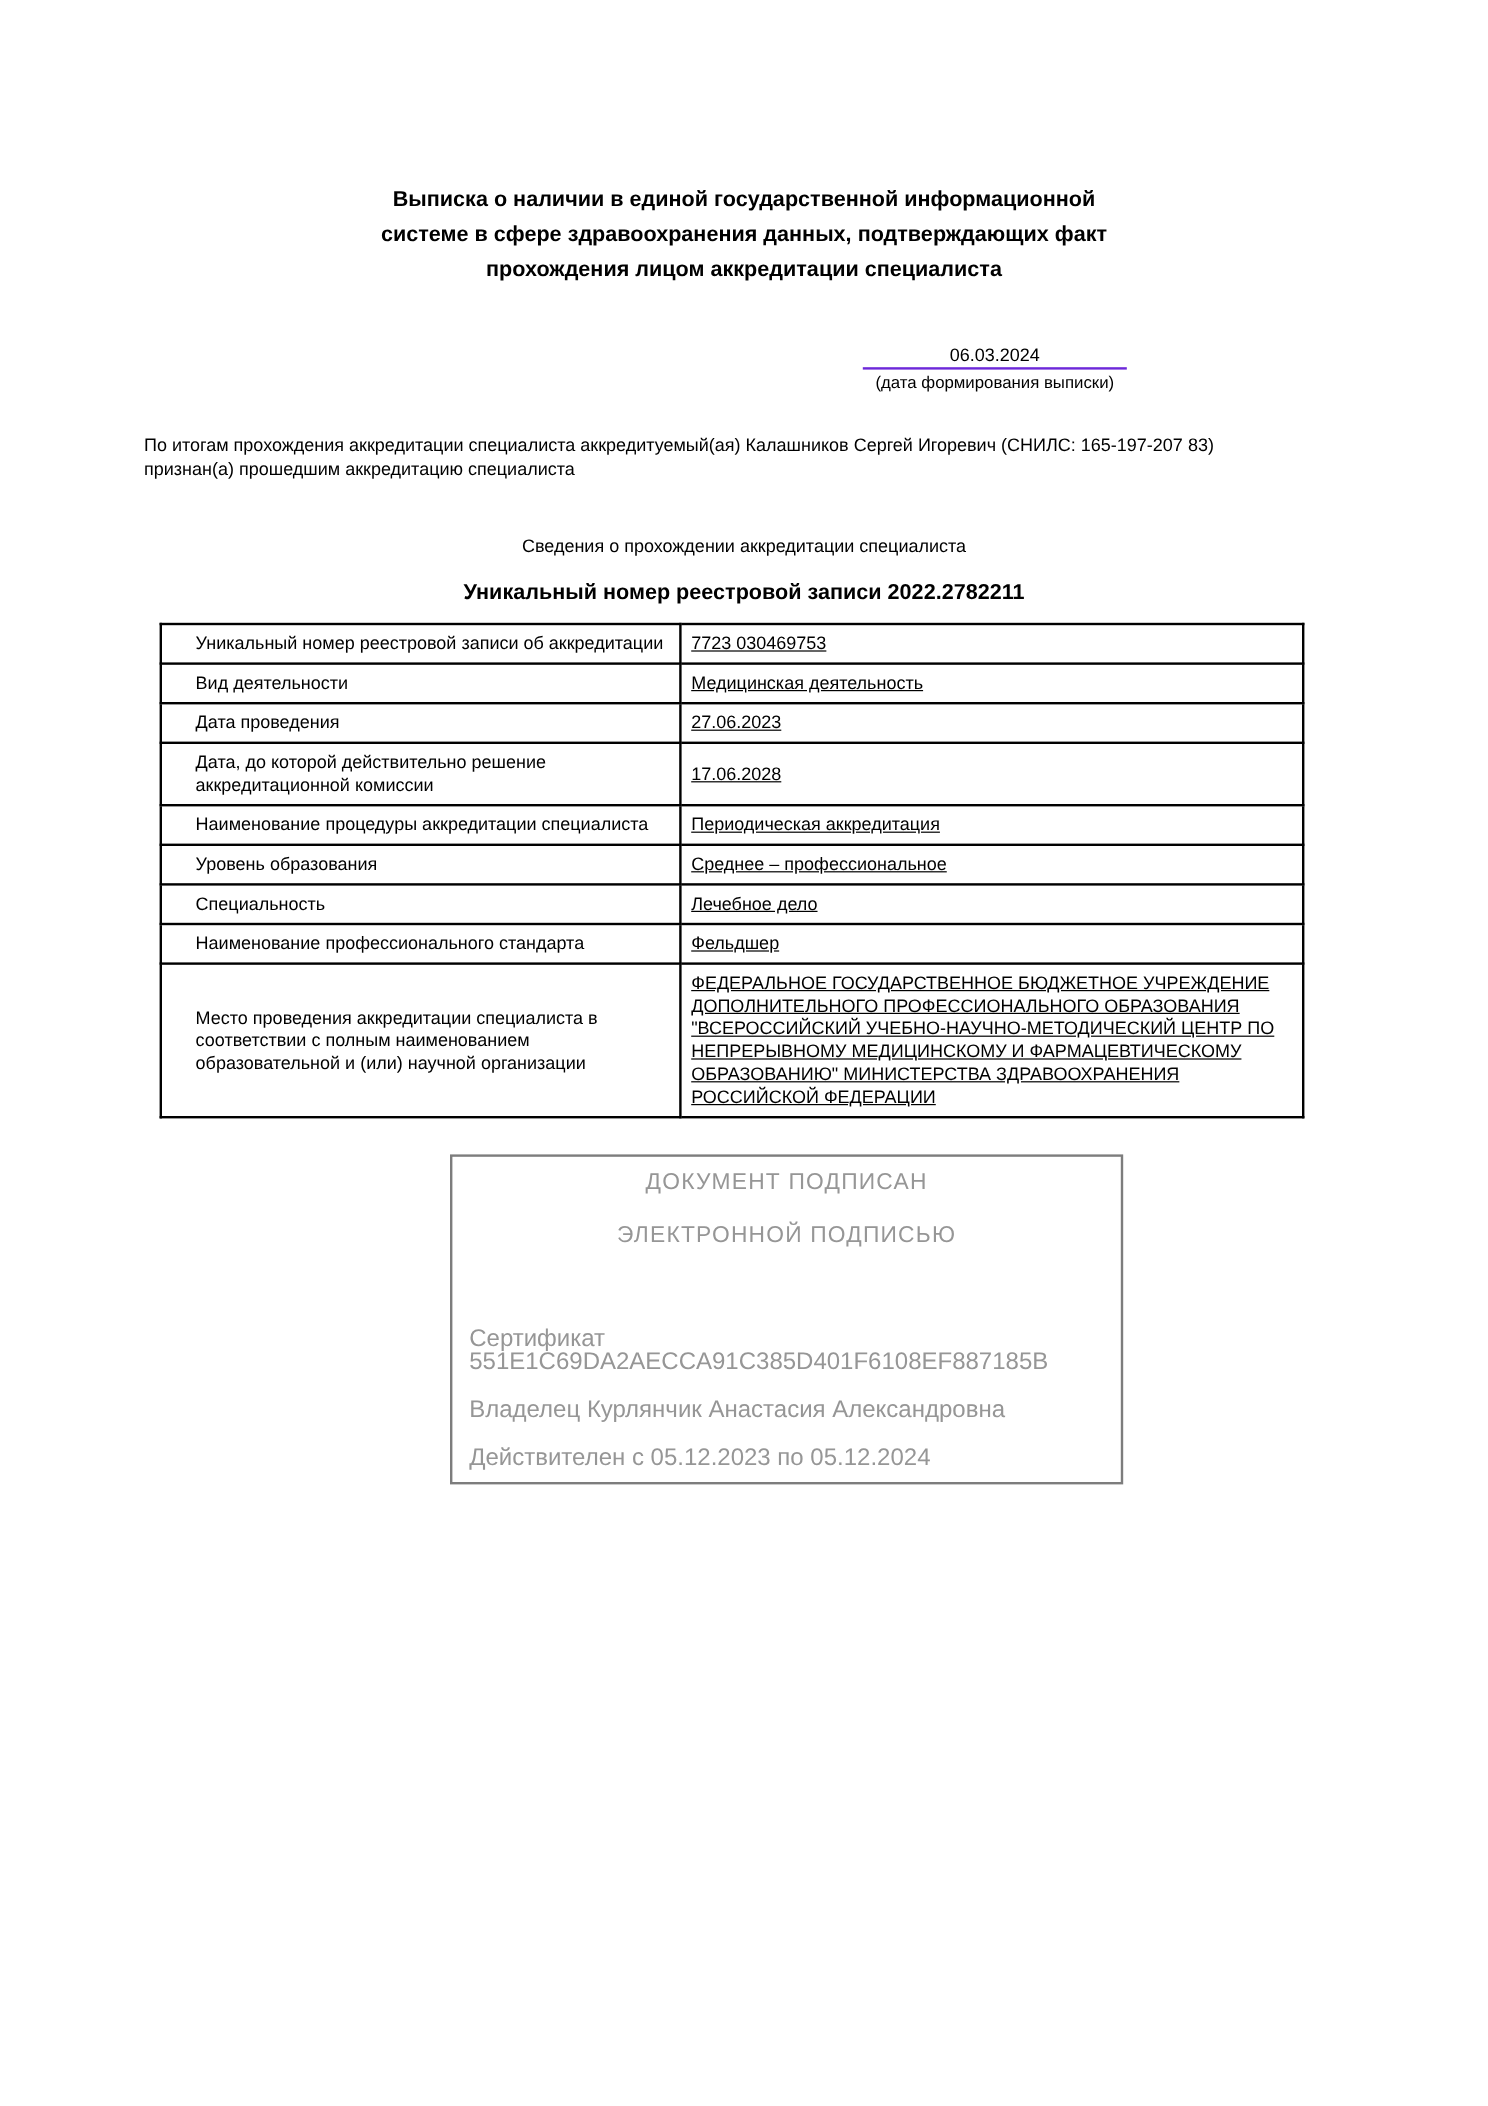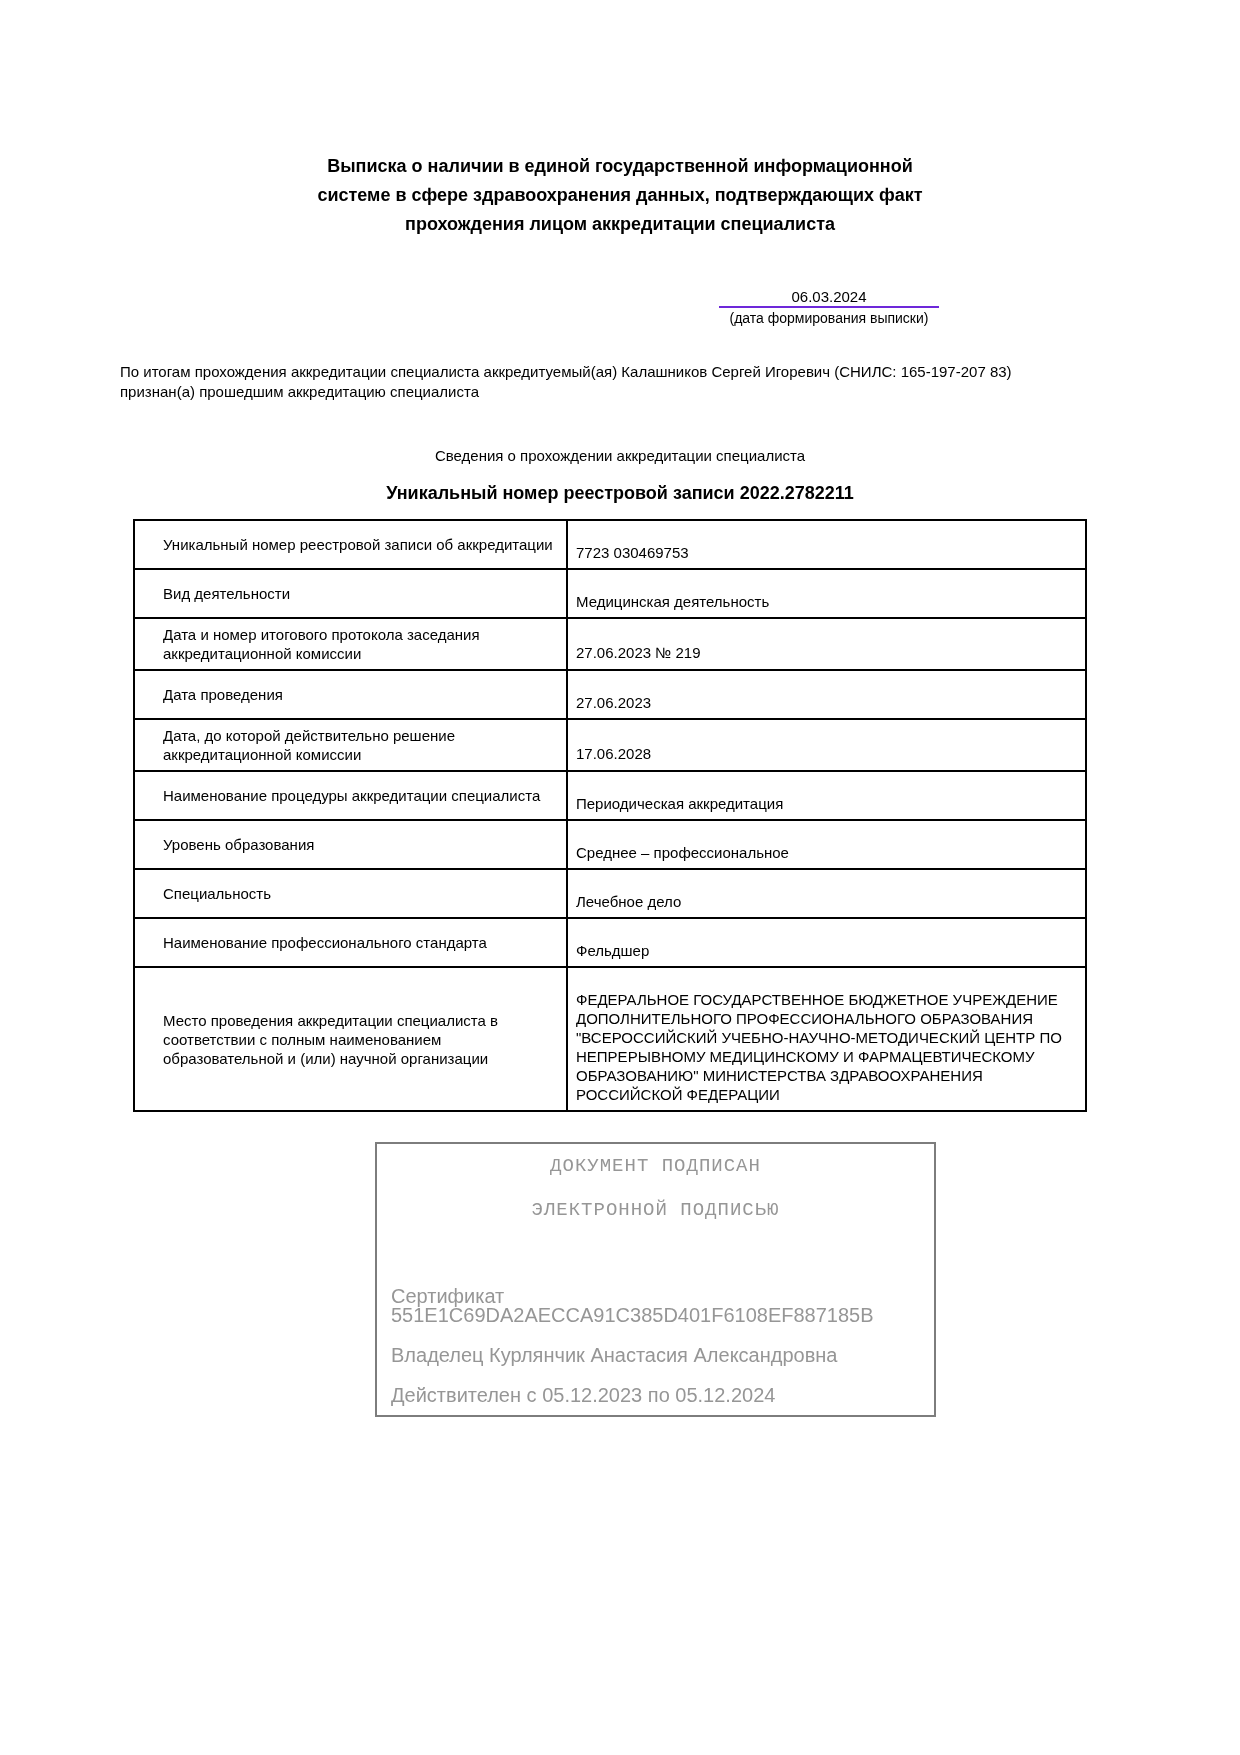--- a/index.html
+++ b/index.html
@@ -85,38 +85,38 @@
     border: 2px solid #000000;
     font-size: 15px;
     line-height: 19px;
     vertical-align: middle;
   }
   .acc-table td.label-cell {
     width: 393px;
     padding: 6px 10px 6px 28px;
   }
   .acc-table td.value-cell {
-    padding: 22px 10px 6px 8px;
+    padding: 6px 10px 6px 8px;
+    text-decoration: underline;
   }
 
   
   .sign-box {
     box-sizing: border-box;
     width: 561px;
     margin: 30px 0 0 375px;
     border: 2px solid #7d7d7d;
     padding: 13px 14px 10px 14px;
     color: #969696;
   }
   .sign-title {
     text-align: center;
     font-size: 19px;
     letter-spacing: 1px;
     line-height: 18px;
-    font-family: Liberation Mono, monospace;
   }
   .sign-title + .sign-title {
     margin-top: 26px;
   }
   .sign-detail {
     font-size: 20px;
     line-height: 19px;
   }
   .sign-detail.first {
     margin-top: 68px;
@@ -152,24 +152,20 @@
 
   <table class="acc-table">
     <tbody>
         <tr>
           <td class="label-cell">Уникальный номер реестровой записи об аккредитации</td>
           <td class="value-cell">7723 030469753</td>
         </tr>
         <tr>
           <td class="label-cell">Вид деятельности</td>
           <td class="value-cell">Медицинская деятельность</td>
-        </tr>
-        <tr>
-          <td class="label-cell">Дата и номер итогового протокола заседания аккредитационной комиссии</td>
-          <td class="value-cell">27.06.2023 № 219</td>
         </tr>
         <tr>
           <td class="label-cell">Дата проведения</td>
           <td class="value-cell">27.06.2023</td>
         </tr>
         <tr>
           <td class="label-cell">Дата, до которой действительно решение аккредитационной комиссии</td>
           <td class="value-cell">17.06.2028</td>
         </tr>
         <tr>

